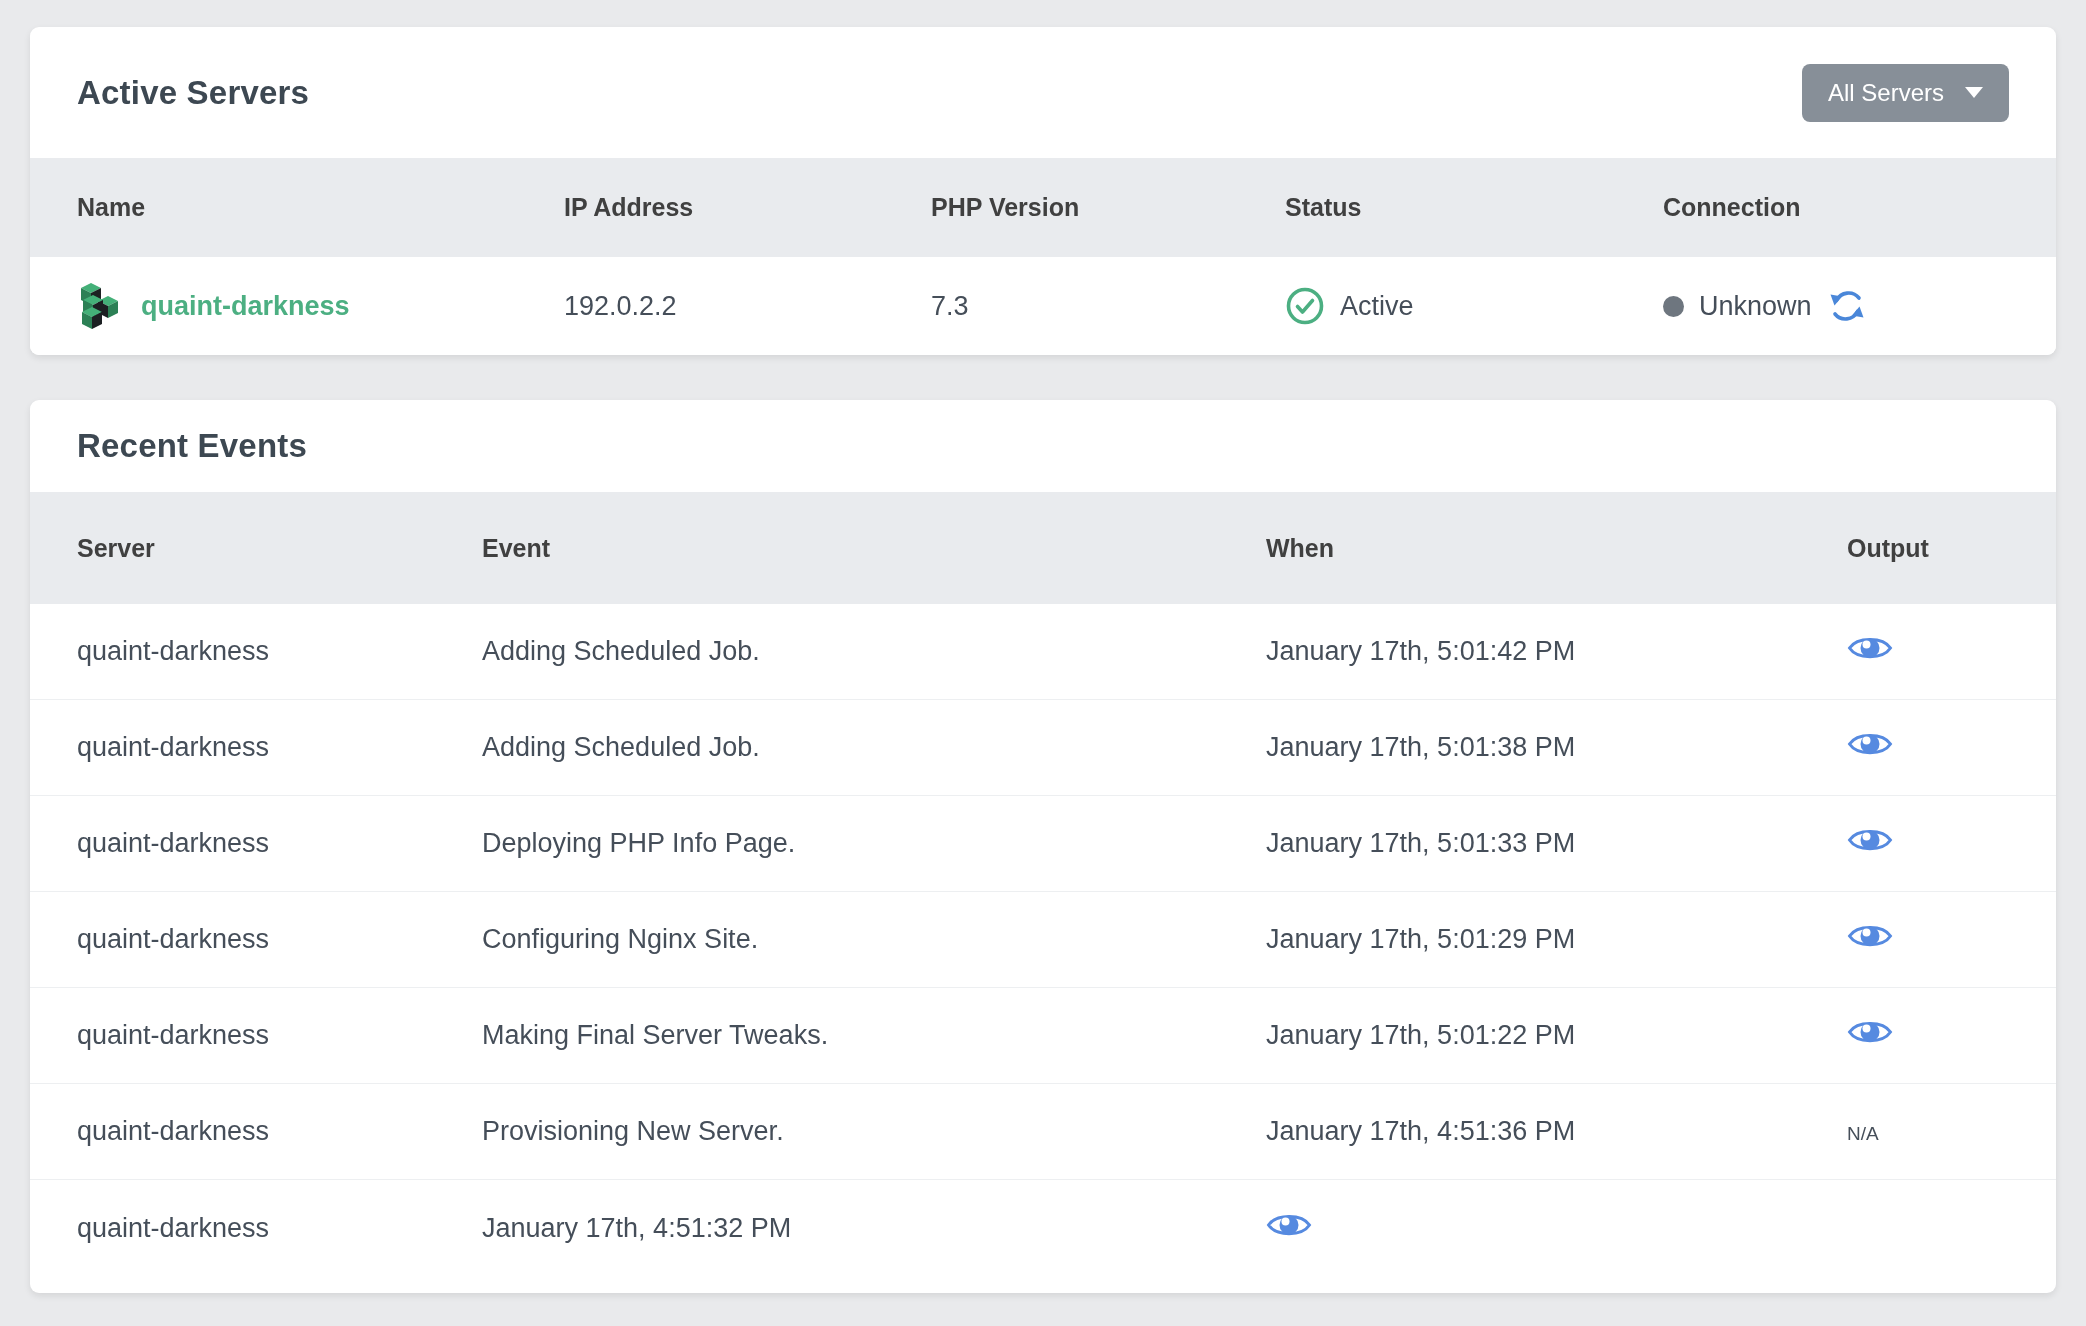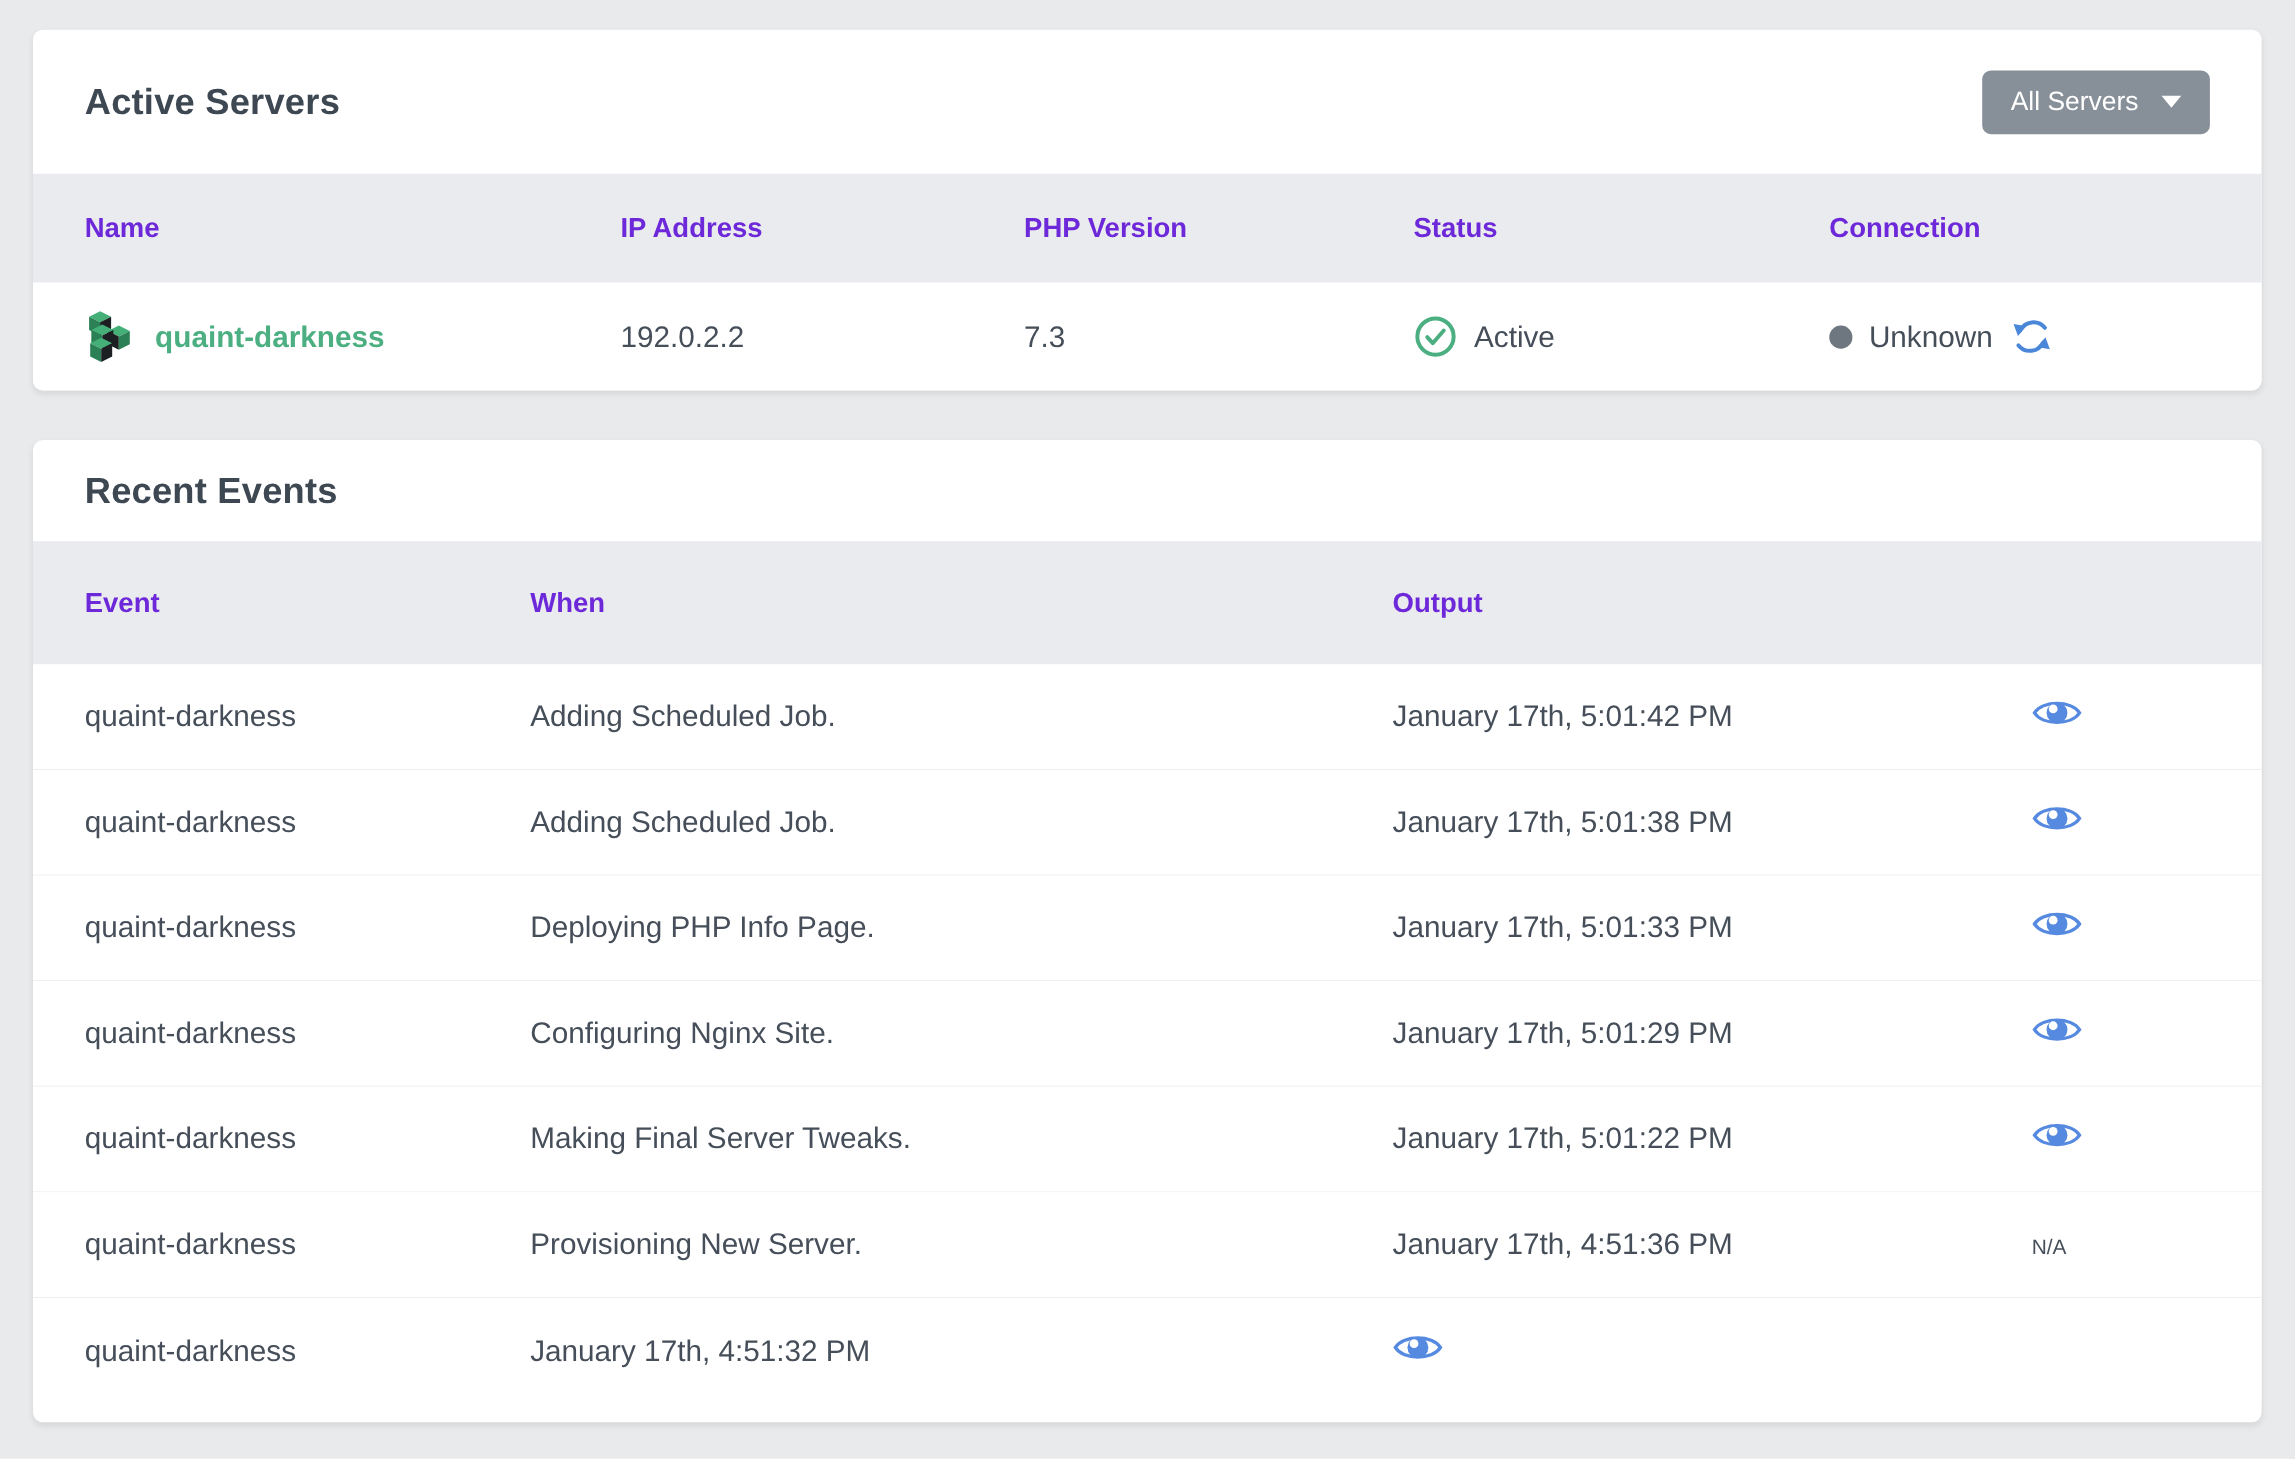--- a/index.html
+++ b/index.html
@@ -39,21 +39,21 @@
   .caret-down {
     width:0; height:0; display:inline-block;
     border-left:9px solid transparent;
     border-right:9px solid transparent;
     border-top:11px solid #ffffff;
   }
 
   .thead {
     display:grid; align-items:center;
     background:#e9ebee; padding:0 47px;
-    font-size:25px; font-weight:bold; color:#6d28d9;
+    font-size:25px; font-weight:bold; color:#404040;
   }
   .trow {
     display:grid; align-items:center;
     padding:0 47px; font-size:27px; background:#ffffff;
   }
 
   
   .servers-grid { grid-template-columns:487px 367px 354px 378px 1fr; }
   #card-servers .thead { height:99px; }
   #card-servers .trow  { height:98px; }
@@ -158,20 +158,21 @@
     </div>
   </div>
 </section>
 
 <section class="card" id="card-events">
   <div class="card-header">
     <h1 class="card-title">Recent Events</h1>
   </div>
 
   <div class="thead events-grid">
+    <div>Server</div>
     <div>Event</div>
     <div>When</div>
     <div>Output</div>
   </div>
 
   <div class="trow events-grid">
     <div>quaint-darkness</div>
     <div>Adding Scheduled Job.</div>
     <div>January 17th, 5:01:42 PM</div>
     <div>

